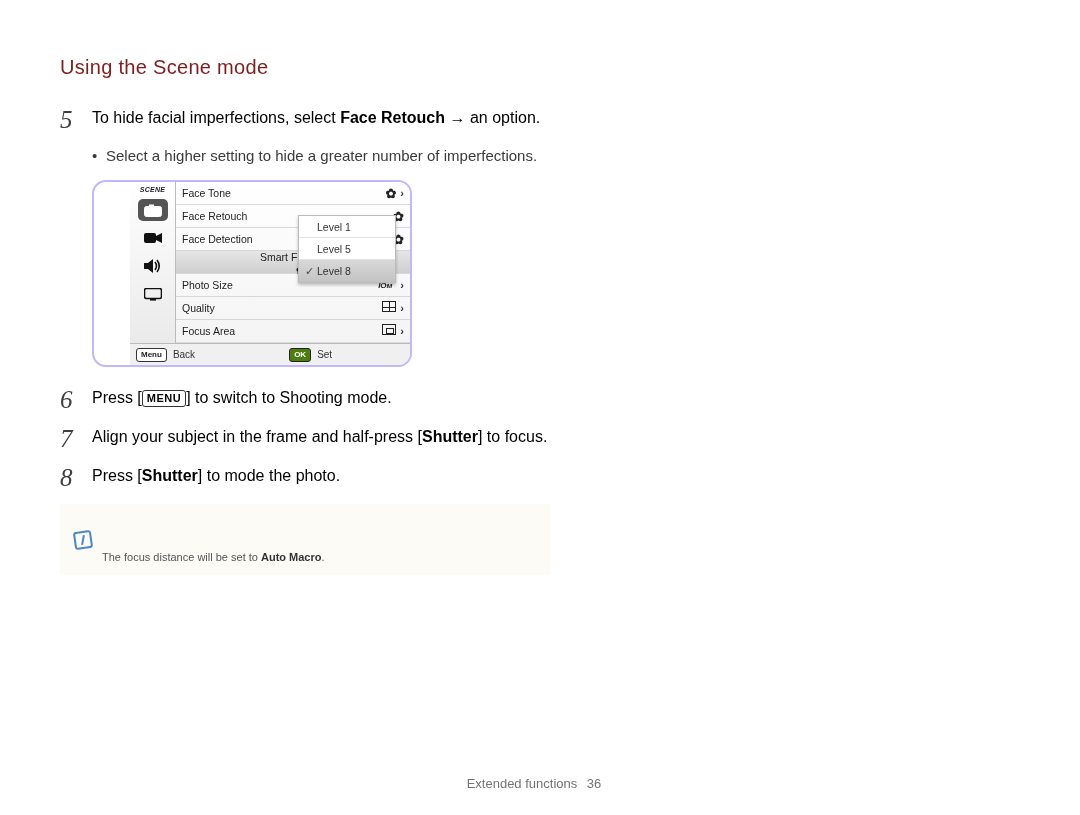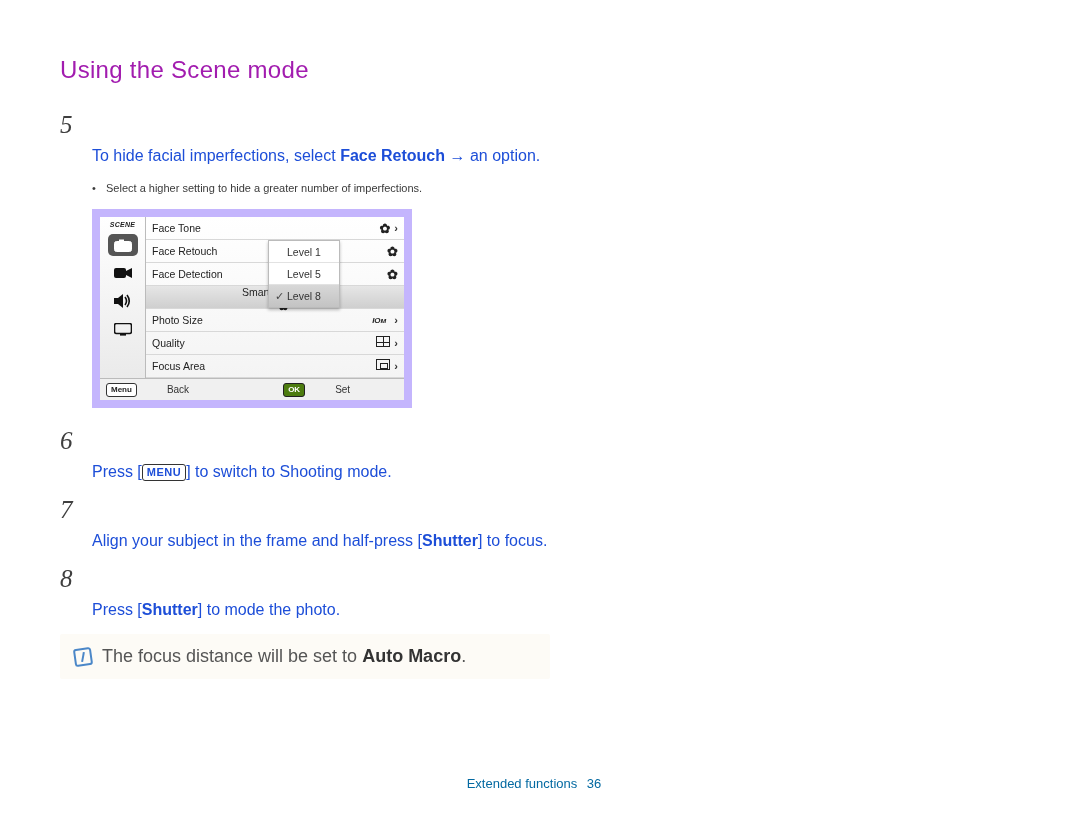--- a/index.html
+++ b/index.html
@@ -1,70 +1,70 @@
 <!DOCTYPE html>
 <html><head>
 <meta charset="utf-8">
 <style>
   * { box-sizing: border-box; margin: 0; padding: 0; }
   html, body { width: 1080px; height: 815px; background: #fff; font-family: Arial, Helvetica, sans-serif; color: #222; }
   .page { padding: 56px 60px 30px 60px; position: relative; height: 100%; }
-  .page-title { color: #a21caf; font-size: 24px; font-weight: 300; letter-spacing: 0.3px; margin-bottom: 28px; }
+  .page-title { color: #7f1d1d; font-size: 20px; font-weight: 300; letter-spacing: 0.3px; margin-bottom: 28px; }
   .content { width: 490px; }
   .step { display: flex; gap: 14px; margin-bottom: 14px; }
   .step-num { font-family: Georgia, 'Times New Roman', serif; font-style: italic; font-size: 25px; color: #3f3f3f; line-height: 1; min-width: 18px; }
-  .step-body { font-size: 16px; line-height: 1.35; color: #1d4ed8; margin-top: 33px; }
+  .step-body { font-size: 16px; line-height: 1.35; color: #000000; }
   .step-body b { font-weight: 700; }
   .sub-bullet { list-style: none; margin-left: 32px; margin-bottom: 14px; }
-  .sub-bullet li { position: relative; padding-left: 14px; font-size: 11px; line-height: 1.35; color: #3a3a3a; }
+  .sub-bullet li { position: relative; padding-left: 14px; font-size: 15px; line-height: 1.35; color: #3a3a3a; }
   .sub-bullet li::before { content: "•"; position: absolute; left: 0; top: 0; }
   .menu-btn-inline { display: inline-block; border: 1px solid #333; border-radius: 3px; padding: 0 4px; font-size: 11px; font-weight: 700; letter-spacing: 0.5px; line-height: 15px; vertical-align: 1px; }
 
   
   .lcd-wrap { margin: 4px 0 20px 32px; }
-  .lcd { width: 320px; border: 8px solid #c4b5fd; border-radius: 0; background: #fff; overflow: hidden; font-size: 11px; }
+  .lcd { width: 320px; border: 2px solid #c4b5fd; border-radius: 14px; background: #fff; overflow: hidden; font-size: 11px; padding-left: 36px; }
   .lcd-body { display: flex; background: linear-gradient(#fff, #f4f4f4); }
   .lcd-sidebar { width: 46px; background: linear-gradient(#fff,#eaeaea); border-right: 1px solid #bbb; display: flex; flex-direction: column; align-items: center; padding-top: 4px; gap: 6px; }
   .sb-label { font-size: 7px; font-weight: 900; font-style: italic; letter-spacing: 0.3px; }
   .sb-icon { width: 30px; height: 22px; display: flex; align-items: center; justify-content: center; font-size: 15px; color: #111; }
   .sb-icon.sel { background: #555; border-radius: 5px; color: #fff; }
   .lcd-main { flex: 1; position: relative; }
   .lcd-row { display: flex; align-items: center; height: 23px; border-bottom: 1px solid #d8d8d8; padding: 0 6px; }
   .lcd-row:last-child { border-bottom: none; }
   .lcd-row.sel { background: linear-gradient(#e6e6e6,#cfcfcf); flex-direction: column; }
   .lcd-label { flex: 1; font-size: 10.5px; color: #222; }
   .lcd-val { width: 28px; text-align: right; font-size: 12px; }
   .chev { font-size: 11px; font-weight: 900; margin-left: 4px; color: #333; }
-  .submenu { position: absolute; left: 122px; top: 23px; width: 72px; background: #fff; border: 1px solid #bbb; box-shadow: 0 2px 3px rgba(0,0,0,0.25); }
+  .submenu { position: absolute; left: 122px; top: 33px; width: 98px; background: #fff; border: 1px solid #bbb; box-shadow: 0 2px 3px rgba(0,0,0,0.25); }
   .sub-row { height: 22px; display: flex; align-items: center; padding: 0 6px; font-size: 10.5px; color: #333; border-bottom: 1px solid #e2e2e2; }
   .sub-row:last-child { border-bottom: none; }
   .sub-row.sel { background: linear-gradient(#d8d8d8,#c3c3c3); }
   .sub-check { width: 12px; font-size: 11px; color: #444; }
   .lcd-footer { display: flex; align-items: center; height: 22px; background: #f0f0f0; border-top: 1px solid #bbb; padding: 0 6px; gap: 6px; }
   .ft-btn { display: inline-block; border: 1px solid #333; background: #fff; border-radius: 3px; padding: 0 4px; font-size: 8px; font-weight: 700; line-height: 12px; }
   .ft-btn.dark { background: #4d7c0f; color: #fff; border-color: #222; }
-  .ft-label { font-size: 10px; color: #333; margin-right: 24px; margin-left: 24px; }
+  .ft-label { font-size: 10px; color: #333; margin-right: 24px; }
 
   
   .mini-icon { display:inline-flex; width:22px; height:15px; align-items:center; justify-content:center; font-size:10px; }
   .mini-icon.grid { border:1.5px solid #222; width:14px; height:11px; position:relative; }
   .mini-icon.grid::before { content:""; position:absolute; left:0; right:0; top:50%; border-top:1px solid #222; }
   .mini-icon.grid::after { content:""; position:absolute; top:0; bottom:0; left:50%; border-left:1px solid #222; }
   .mini-icon.focus { border:1.5px solid #222; width:14px; height:11px; position:relative; }
   .mini-icon.focus::after { content:""; position:absolute; left:3px; top:2.5px; width:6px; height:4px; border:1px solid #222; }
   .face-swirl { font-size: 13px; font-weight: 700; }
 
   
   .note { display: flex; align-items: center; gap: 10px; background: #fdfbf6; padding: 12px 14px; border-radius: 2px; margin-top: 8px; }
   .note-icon { width: 18px; height: 18px; border: 2px solid #4b87c8; border-radius: 3px; transform: rotate(-8deg); display:flex; align-items:center; justify-content:center; }
   .note-icon::after { content:""; width: 2px; height: 10px; background: #4b87c8; transform: rotate(18deg); }
-  .note-text { font-size: 18px; color: #555; }
+  .note-text { font-size: 11px; color: #555; margin-top: 35px; }
   .note-text b { font-weight: 700; color: #333; }
 
-  .footer { position: absolute; left: 0; right: 12px; bottom: 24px; text-align: center; font-size: 13px; color: #0369a1; }
+  .footer { position: absolute; left: 0; right: 12px; bottom: 24px; text-align: center; font-size: 13px; color: #737373; }
   .footer .pn { margin-left: 6px; }
 </style>
 </head>
 <body>
 
 <div class="page">
   <div class="page-title">Using the Scene mode</div>
 
   <div class="content">
 

